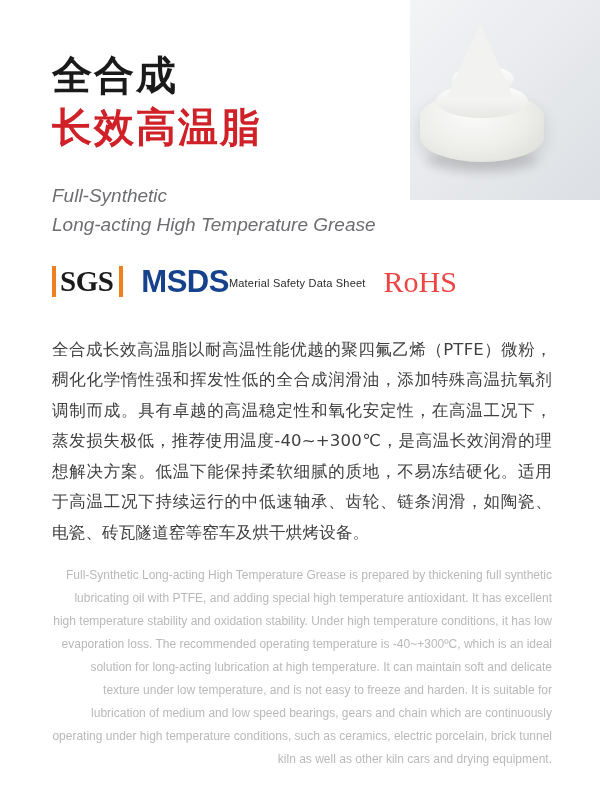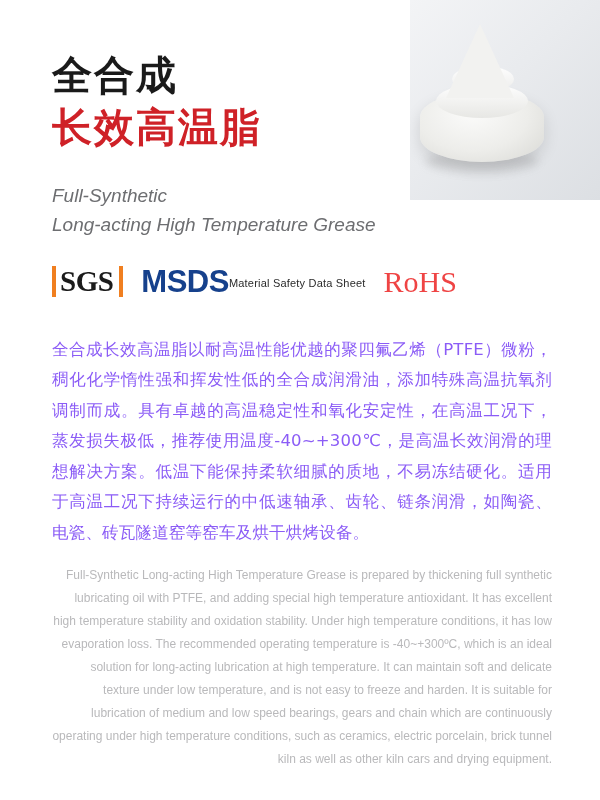--- a/index.html
+++ b/index.html
@@ -178,21 +178,21 @@
 
   
   .body-cn {
     position: absolute;
     left: 52px;
     top: 318px;
     width: 500px;
     font-family: "DejaVu Sans", sans-serif;
     font-size: 16.5px;
     line-height: 1.85;
-    color: #8b5cf6;
+    color: #404040;
     text-align: justify;
     letter-spacing: 0.2px;
   }
 
   .body-en {
     position: absolute;
     left: 52px;
     top: 552px;
     width: 500px;
     font-family: "Liberation Sans", sans-serif;

